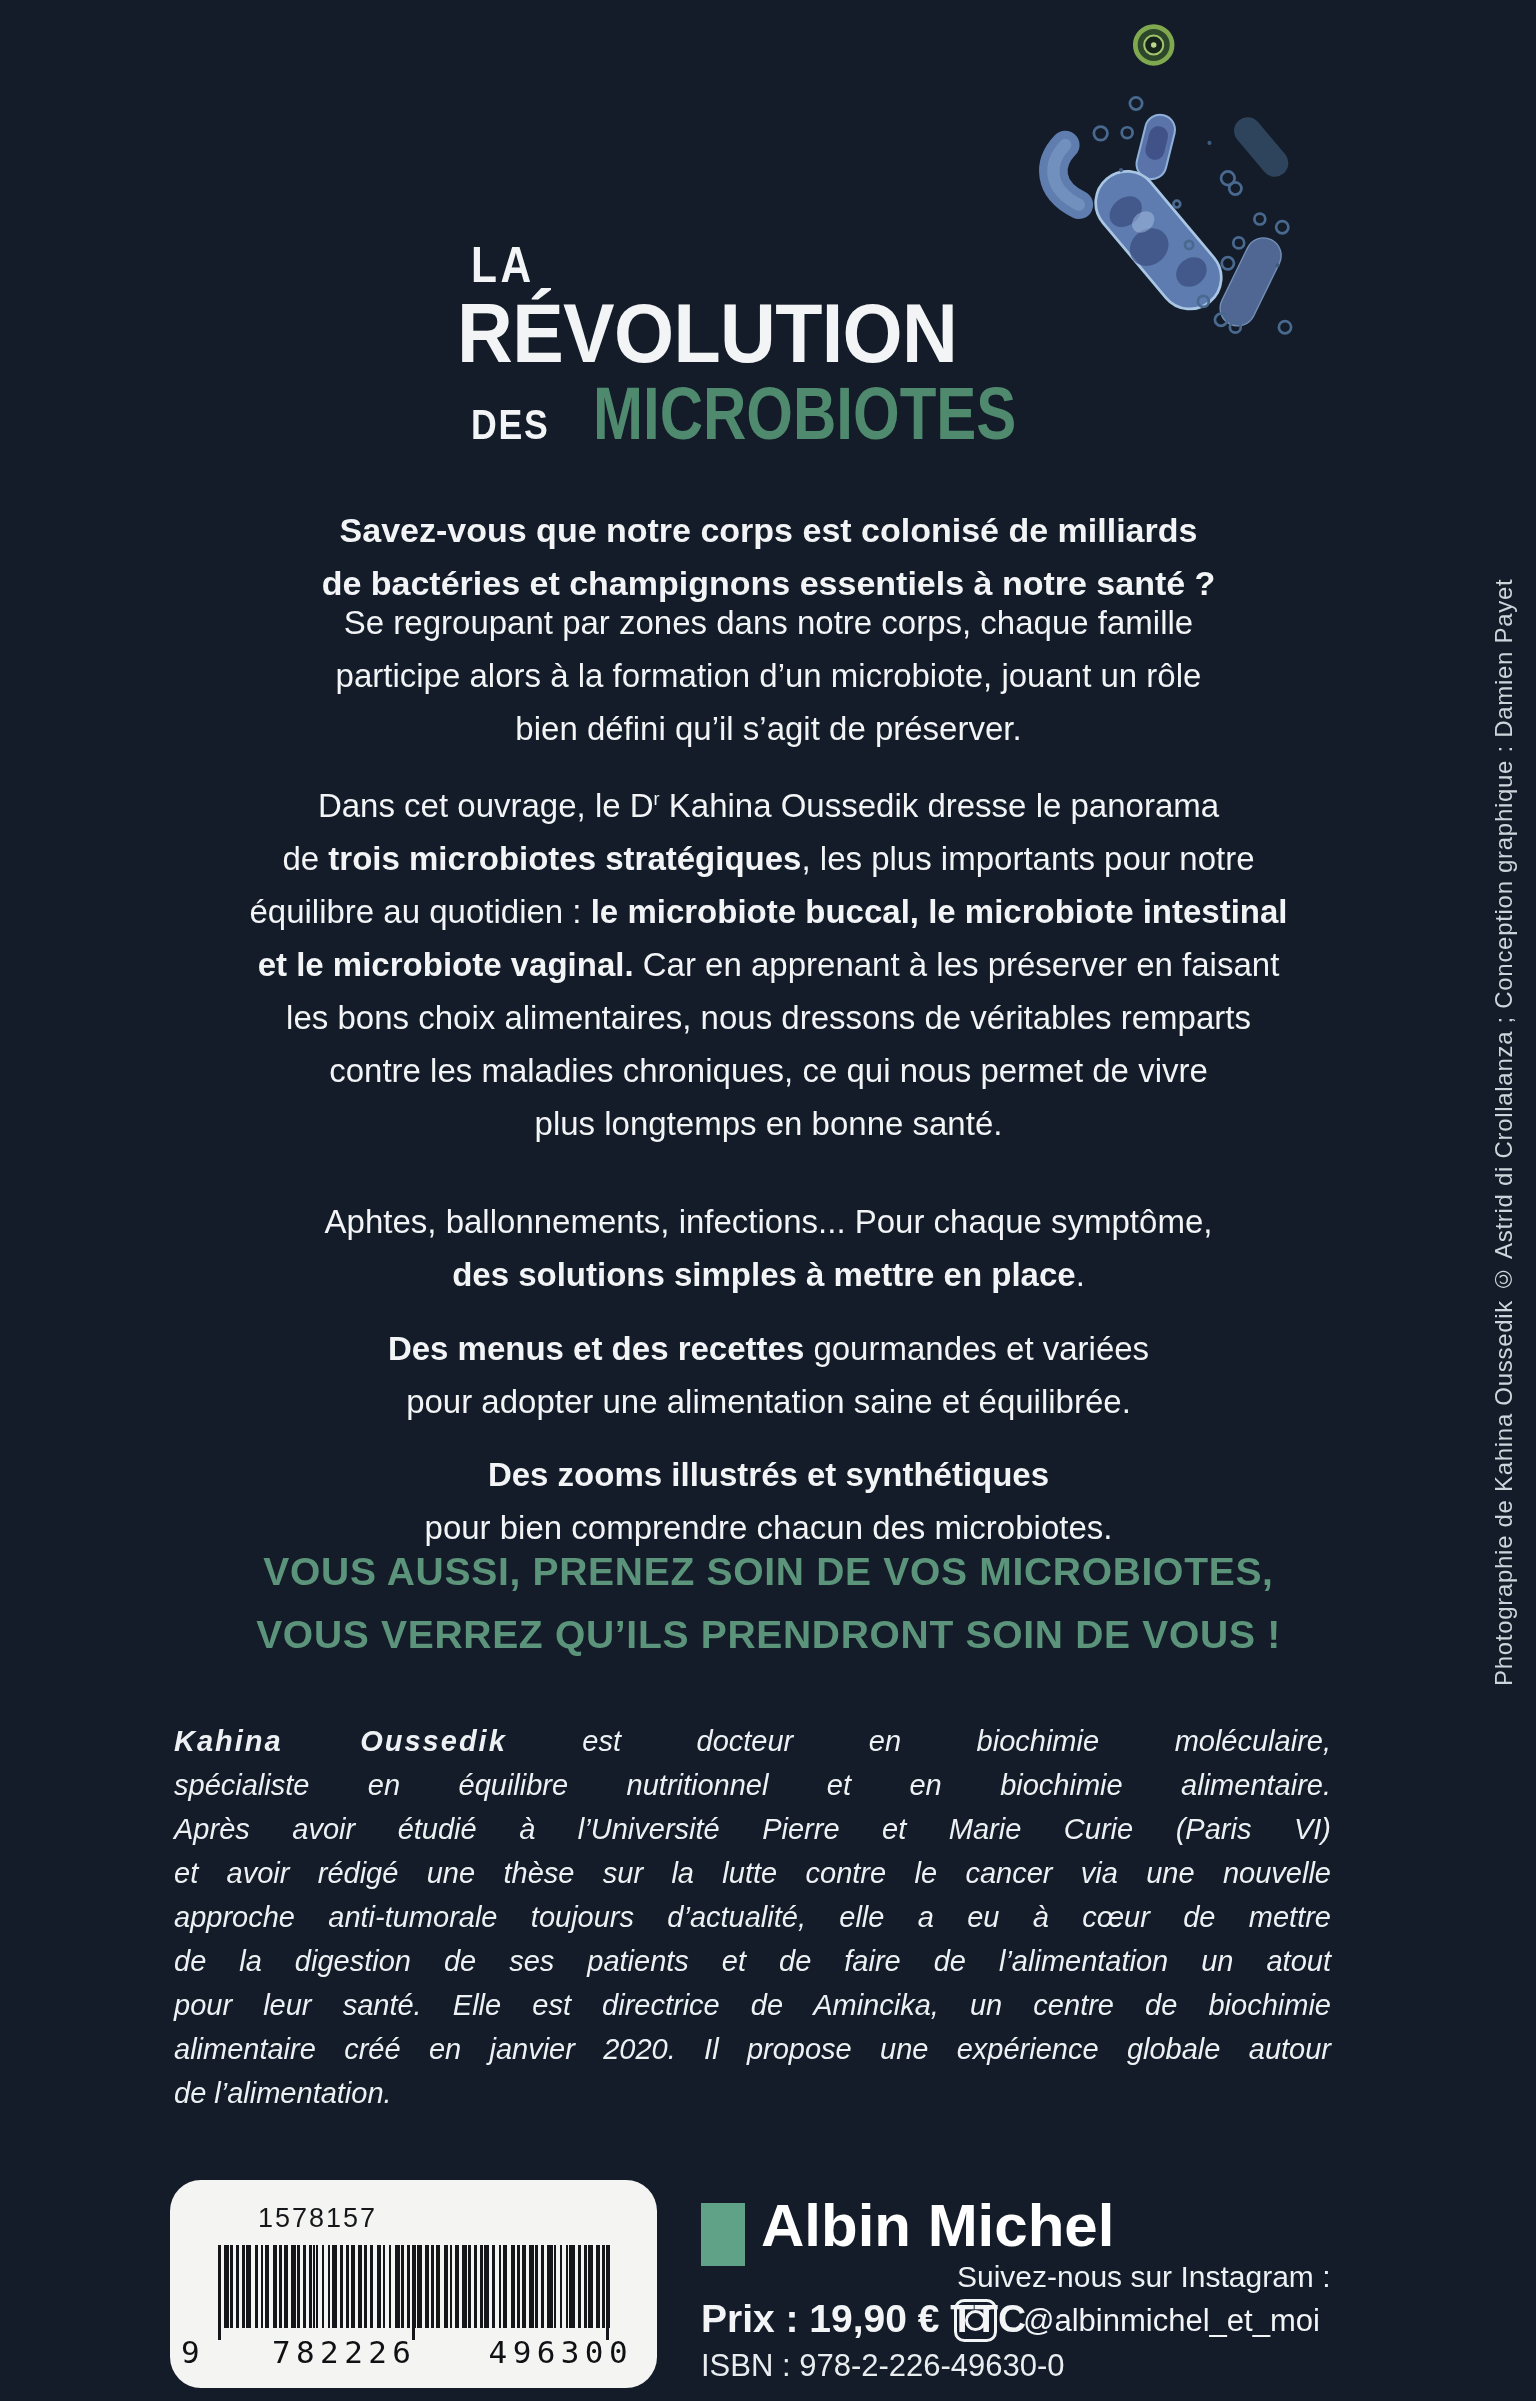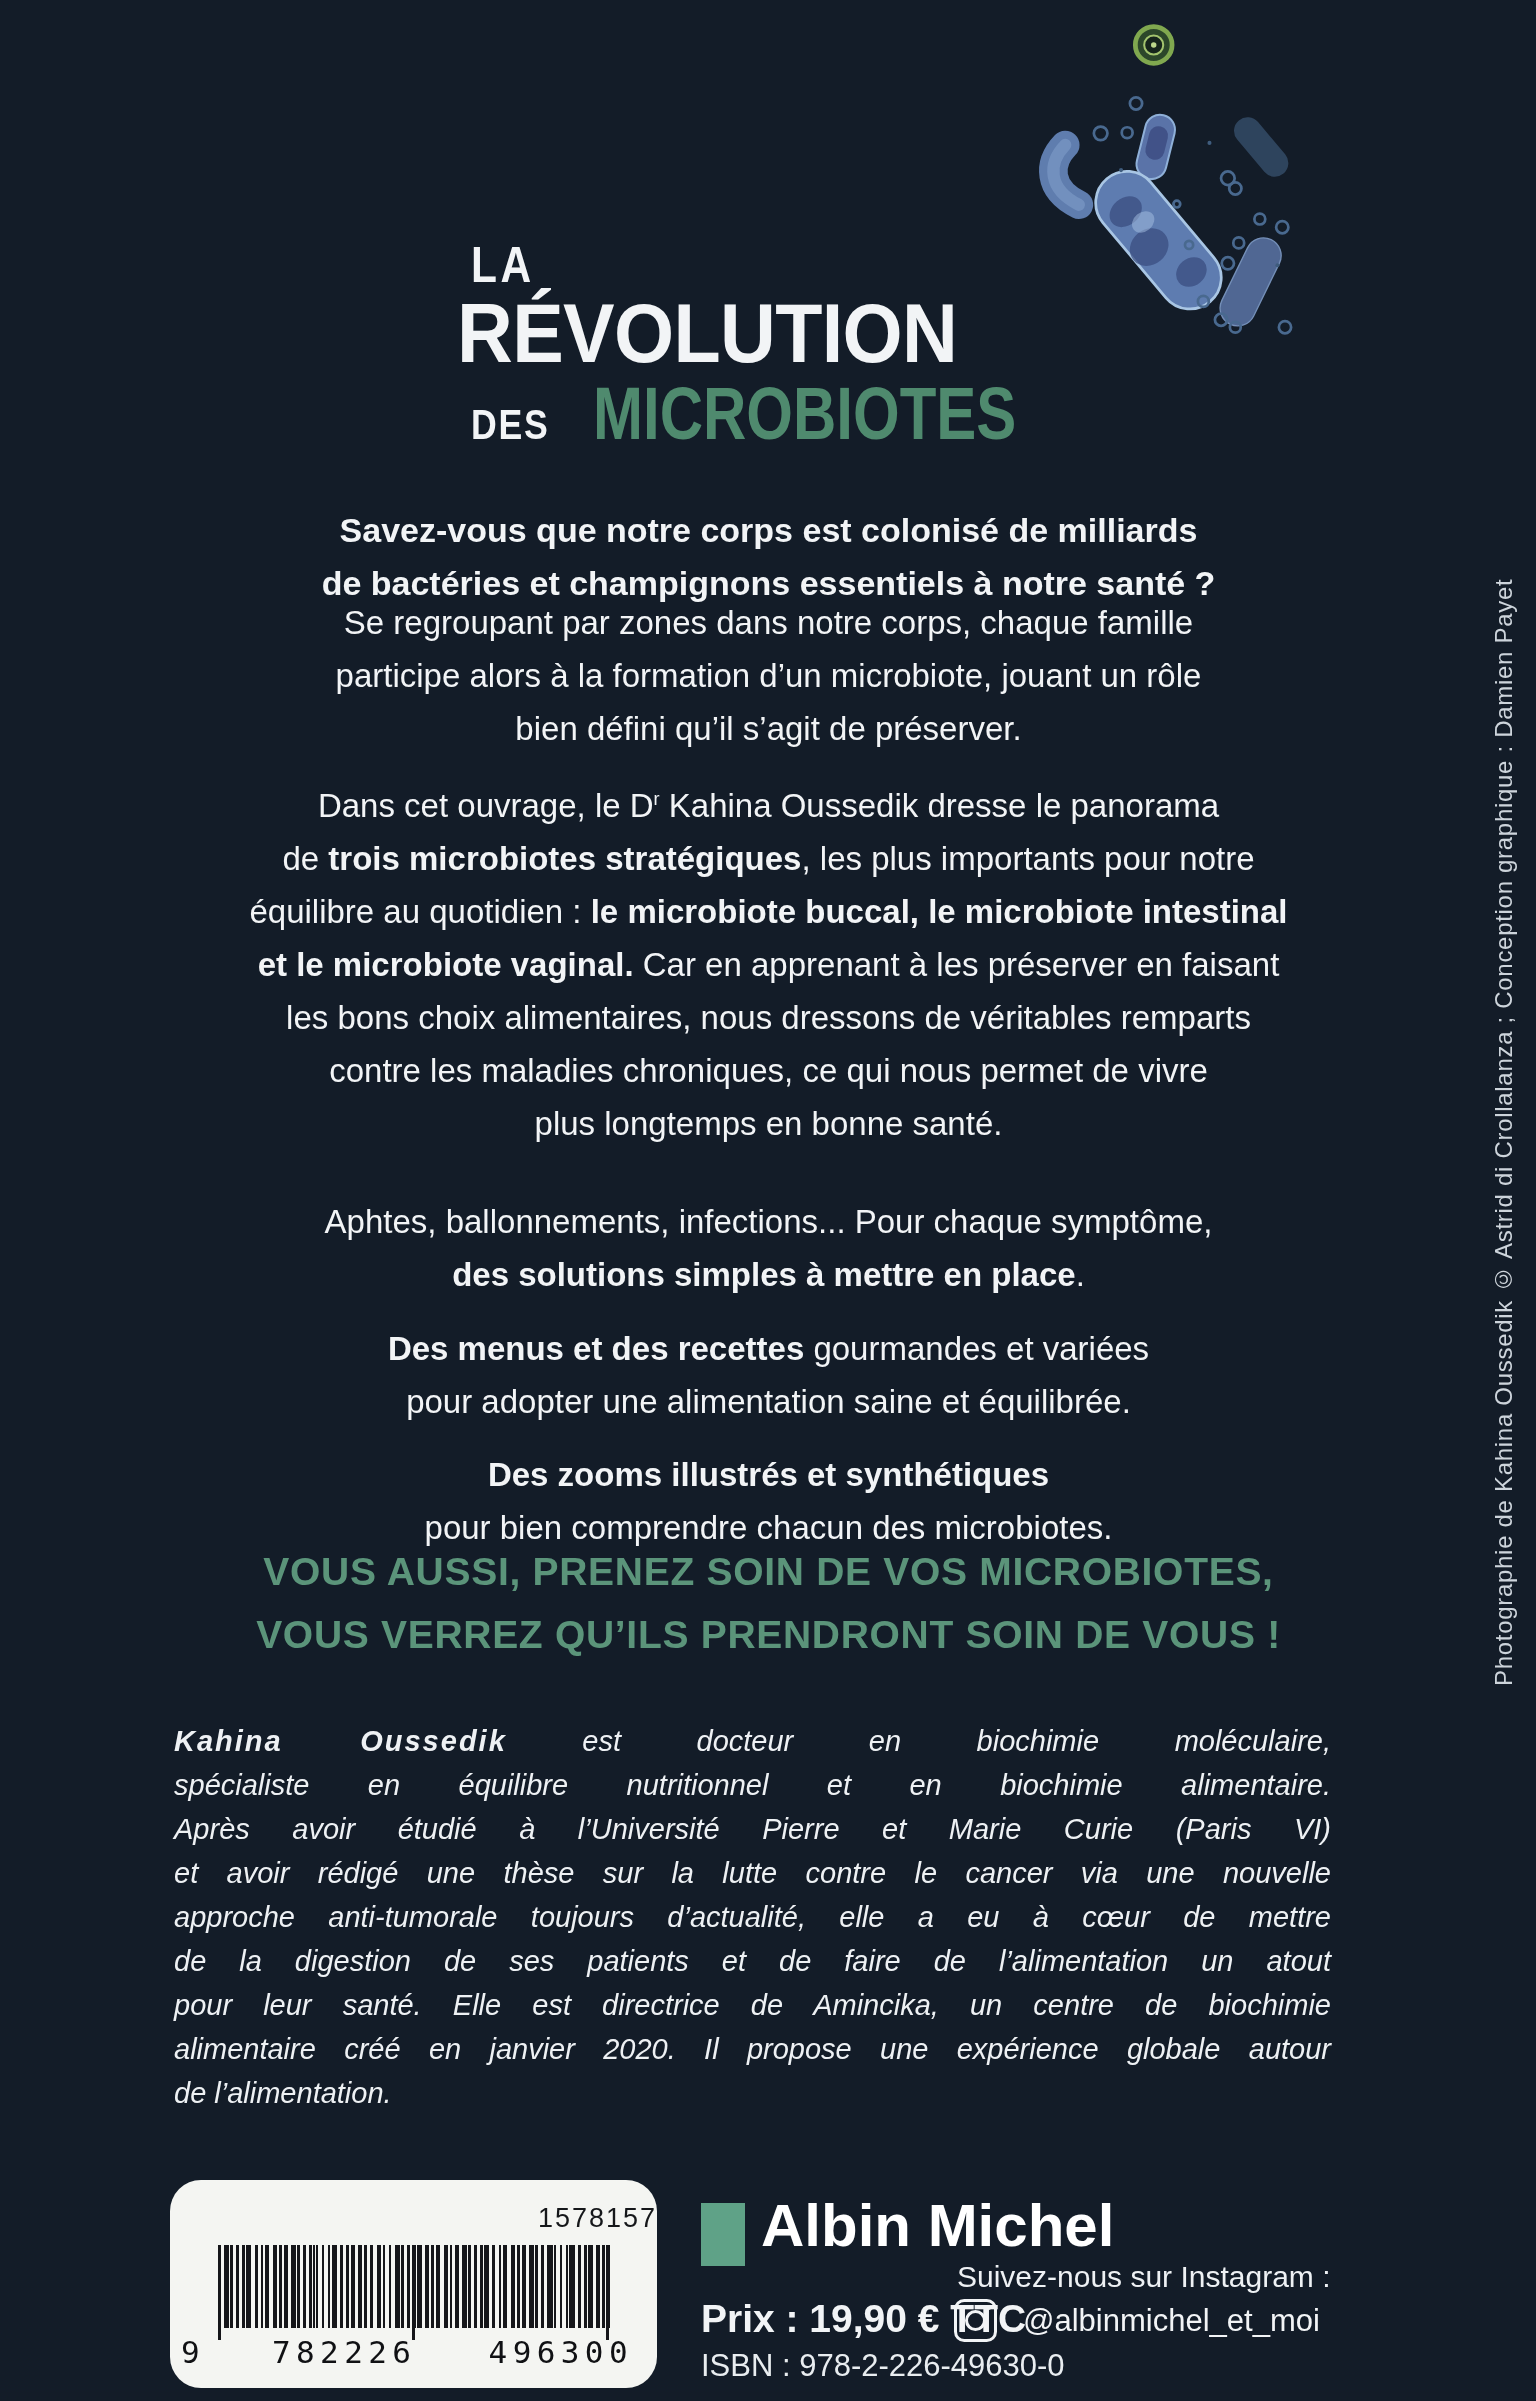--- a/index.html
+++ b/index.html
@@ -27,21 +27,21 @@
   .p-cta{top:1540px;font-size:39px;font-weight:700;line-height:63px;color:#5b947a;letter-spacing:0.7px;}
   sup{font-size:.55em;vertical-align:super;}
   
   .bio{position:absolute;left:174px;top:1719px;width:1157px;font-size:29px;line-height:44px;
        font-style:italic;color:#eef1f4;}
   .bio-line{text-align:justify;text-align-last:justify;}
   .bio-line.last{text-align:left;text-align-last:left;}
   .bio-name{font-weight:700;letter-spacing:2px;}
   
   .barcode-box{position:absolute;left:170px;top:2180px;width:487px;height:208px;background:#f4f5f2;border-radius:31px;}
-  .bc-top{position:absolute;left:0;top:23px;width:100%;box-sizing:border-box;padding-left:88px;text-align:right;
+  .bc-top{position:absolute;left:0;top:23px;width:100%;box-sizing:border-box;padding-left:88px;text-align:left;
           font-size:27px;color:#15171a;letter-spacing:2px;}
   .bc-bars{position:absolute;left:48px;top:65px;width:392px;height:83px;
            background:repeating-linear-gradient(90deg,#15161a 0 2.7px,transparent 2.7px 6.1px),
                       repeating-linear-gradient(90deg,#15161a 0 2px,transparent 2px 9.5px);}
   .guard{position:absolute;top:65px;width:3.4px;height:95px;background:#15161a;}
   .g1{left:48px;} .g2{left:242px;} .g3{left:436px;}
   .bc-digits{position:absolute;left:11px;top:154px;width:452px;display:flex;justify-content:space-between;
              font-family:"DejaVu Sans Mono",monospace;font-size:31px;color:#101114;}
   .bc-digits .grp{letter-spacing:5.4px;}
   .logo-square{position:absolute;left:701px;top:2203px;width:44px;height:63px;background:#5fa287;}

